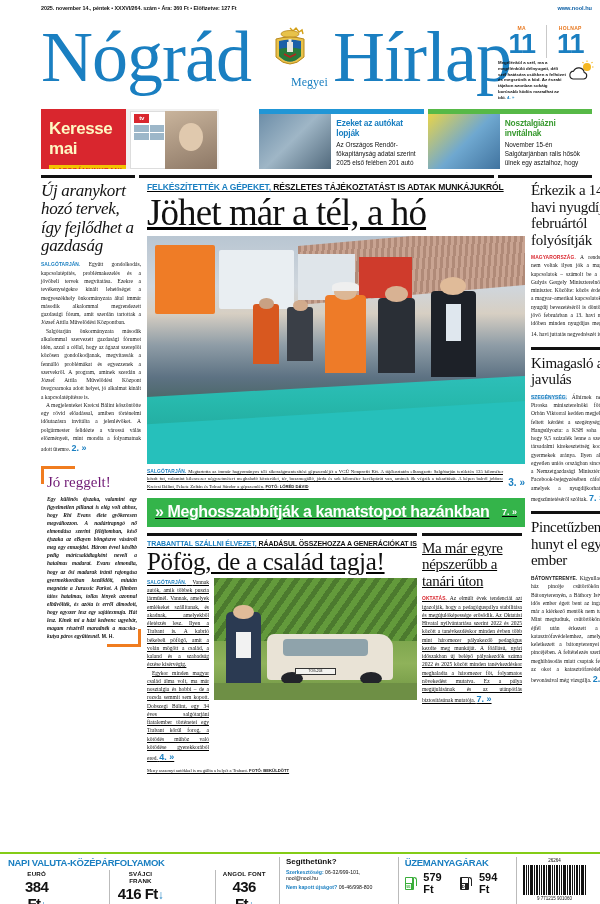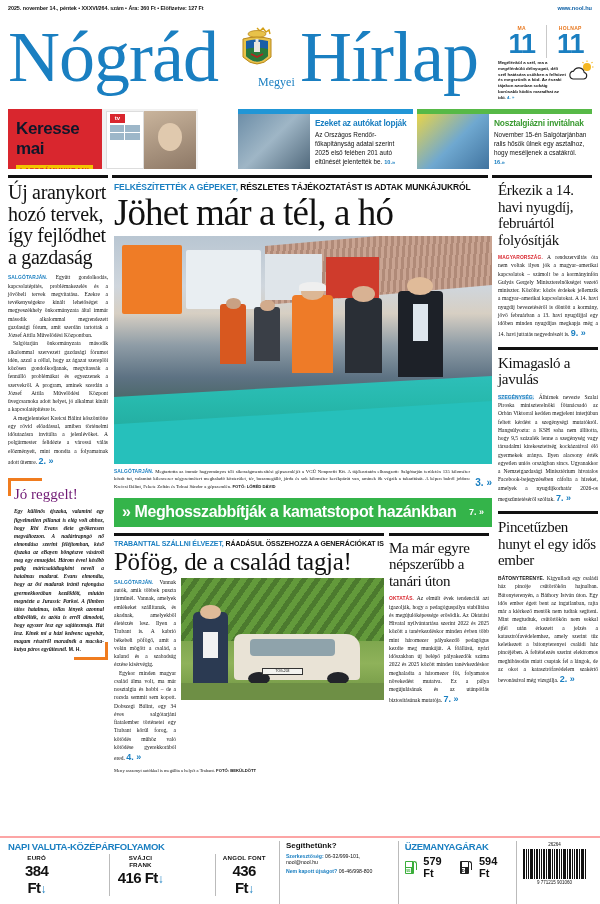--- a/index.html
+++ b/index.html
@@ -2,21 +2,21 @@
 <html lang="hu"><head>
 <meta charset="utf-8">
 <style>
   * { box-sizing: border-box; margin: 0; padding: 0; }
   html, body {
     width: 600px; height: 904px;
     background: #ffffff;
     font-family: "Liberation Sans", sans-serif;
     overflow: hidden;
   }
-  .page { position: relative; width: 600px; height: 904px; background:#fff; }
+  .page { position: relative; width: 600px; height: 904px; background:#fff;padding-left:33px; }
 
   
   .topline {
     display:flex; align-items:flex-start; justify-content:space-between;
     padding: 5px 8px 0 8px;
   }
   .topline-left { font-size: 5.4px; font-weight: 700; letter-spacing:-0.05px; color:#111; }
   .topline-right { font-size: 5.6px; font-weight: 700; color:#0b5fa5; }
 
   
@@ -52,21 +52,21 @@
   .wx-text { font-size:4.4px; line-height:1.32; color:#111; font-weight:700; flex:1; }
   .wx-text .pg { color:#1a7fc1; }
   .wx-icon { width:26px; height:24px; flex:none; }
 
   
   .promos { display:flex; gap:4px; padding: 6px 8px 0 8px; height: 66px; }
   .promo { position:relative; overflow:hidden; }
   .promo-a { width: 204px; background:#d9262e; }
   .promo-a .pa-inner { display:flex; height:100%; }
   .promo-a .pa-left { flex:1; padding: 10px 0 0 8px; }
-  .pa-title { color:#0f172a; font-size: 17px; font-weight:800; letter-spacing:-0.4px; }
+  .pa-title { color:#fef9c3; font-size: 17px; font-weight:800; letter-spacing:-0.4px; }
   .pa-sub {
     display:inline-block; margin-top: 5px; background:#f2c400; color:#d9262e;
     font-size: 7px; font-weight:800; padding: 2px 4px; letter-spacing:0.2px;
   }
   .pa-right { width: 96px; position:relative; background:#f1f1f1; }
   .tvmag { position:absolute; left:4px; top:2px; width:38px; height:58px; background:#fff; border:1px solid #ddd;}
   .tvmag .tvlogo { margin:2px 0 0 3px; width:15px; height:9px; background:#d9262e; color:#fff; font-size:6px; font-weight:800; text-align:center; line-height:9px;}
   .tvmag .tvgrid { margin:2px 3px; display:grid; grid-template-columns:1fr 1fr; gap:1px;}
   .tvmag .tvgrid i { display:block; height:7px; background:#9db7c9;}
   .face { position:absolute; right:2px; top:2px; width:52px; height:58px; background:linear-gradient(160deg,#c9b49c,#8d7866); }
@@ -90,28 +90,28 @@
 
   
   .rule-row { display:flex; padding: 0 8px; margin-top: 6px; align-items:flex-start; gap:4px;}
   .rule { height: 3px; background:#111; }
 
   
   .grid {
     display:flex; padding: 0 8px; gap: 6px; margin-top: 4px;
   }
   .col-left { width: 100px; flex:none; }
-  .col-mid  { width: 378px; flex:none; }
+  .col-mid  { width: 378px; flex:none;text-decoration:underline; }
   .col-right{ width: 100px; flex:none; }
 
   .hl-serif {
     font-family:"Liberation Serif", serif; font-weight: 400; color:#111;
     letter-spacing:-0.3px;
   }
-  .h-left { font-size: 20px; line-height: 1.08; }
+  .h-left { font-size: 17px; line-height: 1.08; font-style: italic; }
   .h-right{ font-size: 15px; line-height: 1.1; }
 
   .body-txt {
     font-family:"Liberation Serif", serif;
     font-size: 5.5px; line-height: 1.5; text-align: justify; color:#111;
     margin-top: 5px;
   }
   .body-txt p + p { text-indent: 5px; }
   .dateline { color:#1a7fc1; font-weight:800; font-family:"Liberation Sans",sans-serif; font-size:4.9px; letter-spacing:0.1px;}
   .dateline.mag { color:#d9262e; }
@@ -200,22 +200,22 @@
   .tr-shirt{position:absolute;left:11%;bottom:34%;width:7%;height:22%;background:#f2f2f2;}
   .tr-ground{position:absolute;left:0;bottom:0;width:100%;height:14%;background:#6e8f45;}
 
   .trab-cap {
     font-family:"Liberation Serif",serif; font-size:4.6px; margin-top:3px; color:#111;
   }
   .trab-cap .credit { font-family:"Liberation Sans",sans-serif; font-weight:700; font-size:4.2px;}
 
   
   .footer {
-    position:absolute; left:0; bottom:0; width:600px; height: 68px;
-    border-top: 2px solid #fca5a5; display:flex; padding: 3px 8px 0 8px; gap:0;
+    position:absolute; left:0; bottom:0; width:600px; height: 52px;
+    border-top: 2px solid #84cc16; display:flex; padding: 3px 8px 0 8px; gap:0;
   }
   .f-sec { padding: 0 6px; }
   .f-sec + .f-sec { border-left: 1px solid #bbb; }
   .f-title { color:#1a7fc1; font-size: 9.5px; font-weight: 800; letter-spacing:-0.3px; }
   .f-curr { display:flex; margin-top: 2px; gap: 44px; }
   .f-cur-cell { padding: 0 7px; text-align:center; }
   .f-cur-cell + .f-cur-cell { border-left:1px solid #bbb; }
   .f-cur-name { font-size: 6.2px; font-weight:700; letter-spacing:0.2px; color:#111;}
   .f-cur-val { font-size: 15px; font-weight: 800; color:#111; letter-spacing:-0.6px; margin-top:1px;}
   .f-cur-val .ar { color:#1a7fc1; font-weight:700; font-size:12px; }

